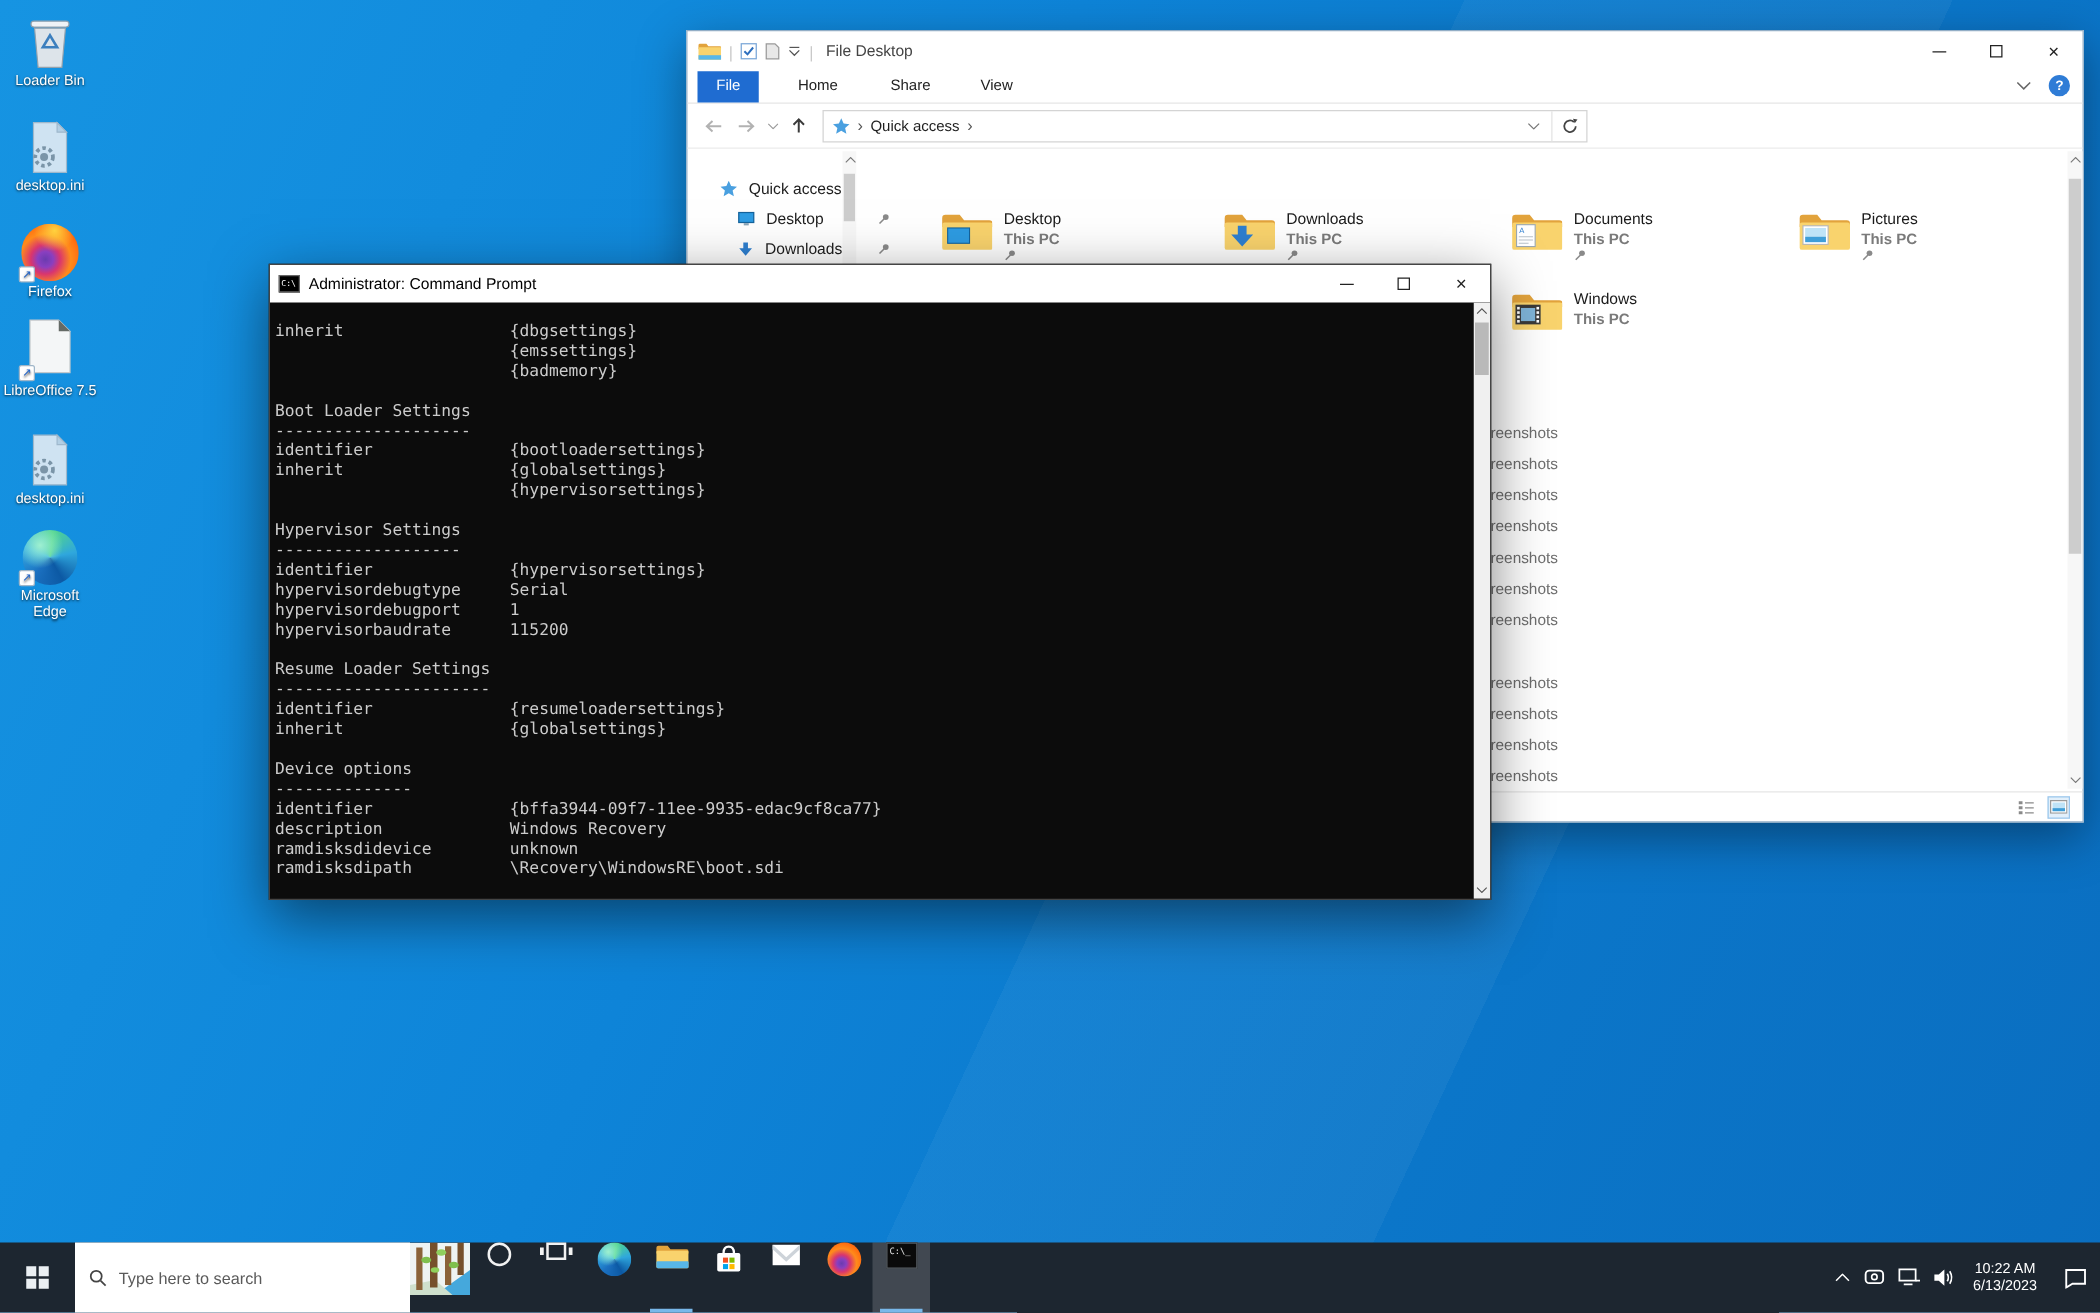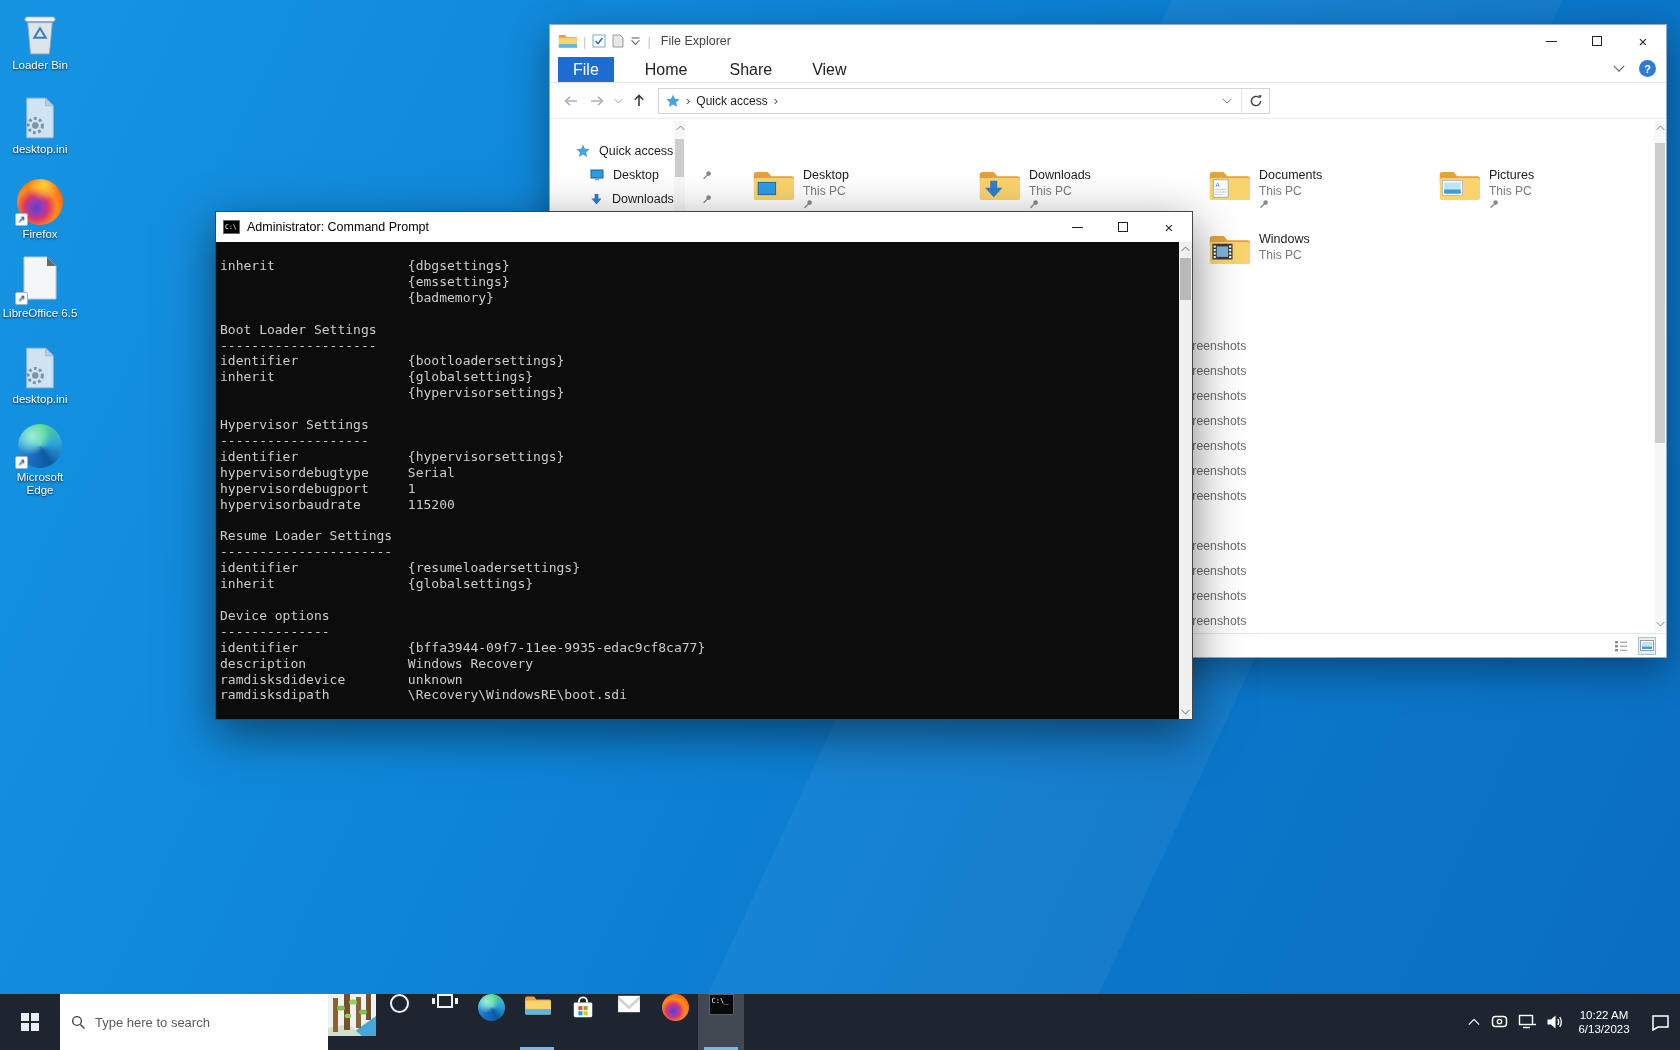--- a/index.html
+++ b/index.html
@@ -33,21 +33,21 @@
 
   
   #explorer { position:absolute; left:549px; top:24px; width:1118px; height:634px;
     background:#fff; border:1px solid #93aec6; box-shadow:0 12px 36px rgba(0,0,0,.38);
     z-index:2; font-size:12px; color:#1e1e1e; display:flex; flex-direction:column; }
   .fe-titlebar { height:32px; display:flex; align-items:center; padding-left:8px; gap:6px; }
   .fe-title { font-size:12.5px; color:#444; margin-left:4px; }
   .qat-sep { color:#c9c9c9; font-size:13px; }
   .fe-tabs { height:26px; display:flex; align-items:stretch; padding-left:8px; position:relative;
     border-bottom:1px solid #e6e6e6; }
-  .tab { padding:4px 15px 3px; font-size:16px; color:#222; }
+  .tab { padding:4px 15px 3px; font-size:12px; color:#222; }
   .tab-file { background:#1f6cd1; color:#fff; }
   .ribbon-right { position:absolute; right:10px; top:3px; display:flex; align-items:center; gap:14px; }
   .help-dot { width:17px; height:17px; border-radius:50%; background:#2f7cd6; color:#fff;
     font-size:11px; font-weight:bold; display:flex; align-items:center; justify-content:center; }
   .fe-addr { height:36px; display:flex; align-items:center; border-bottom:1px solid #ececec; padding:0 12px 0 8px; }
   .navbtn { width:26px; height:26px; display:flex; align-items:center; justify-content:center; }
   .addrbox { height:26px; border:1px solid #d4d4d4; display:flex; align-items:center;
     width:612px; margin-left:6px; padding-left:7px; gap:6px; }
   .crumb-sep { color:#555; font-size:13px; }
   .addr-right { margin-left:auto; display:flex; align-items:center; align-self:stretch; }
@@ -63,21 +63,21 @@
   .nav-item { position:absolute; height:24px; display:flex; align-items:center; gap:9px; font-size:12.5px; }
   .nav-pin { position:absolute; left:112px; top:7px; }
   .nav-scroll { position:absolute; left:124px; top:2px; width:11px; height:96px; background:#f7f7f7; }
   .nav-scroll .thumb { position:absolute; left:1px; right:1px; top:18px; height:38px; background:#cdcdcd; }
 
   .fe-heading { position:absolute; left:148px; top:13px; right:36px; display:flex; align-items:center; gap:9px;
     color:#44546a; font-size:13.5px; }
   .fe-heading .rule { flex:1; height:1px; background:#e3e3e3; }
   .tile { position:absolute; display:flex; gap:9px; width:215px; height:52px; }
   .tile .t-name { font-size:12.5px; color:#1b1b1b; margin-top:1px; }
-  .tile .t-sub { font-size:12px; color:#7a7a7a; margin-top:2px; }
+  .tile .t-sub { font-size:12px; color:#7a7a7a; margin-top:2px;font-weight:bold; }
   .tile svg.fold { width:42px; height:36px; flex:none; }
   .recent-row { position:absolute; left:533px; width:300px; height:25px; line-height:25px;
     color:#6e6e6e; font-size:12.3px; white-space:nowrap; }
   .fe-scroll { position:absolute; right:0; top:2px; bottom:2px; width:12px; background:#f7f7f7; }
   .fe-scroll .thumb { position:absolute; left:1px; right:1px; top:22px; height:300px; background:#cdcdcd; }
   .sarrow { position:absolute; left:0; width:12px; height:14px; display:flex; align-items:center; justify-content:center; }
   .fe-status { height:24px; border-top:1px solid #e6e6e6; display:flex; align-items:center;
     justify-content:flex-end; gap:8px; padding-right:10px; }
   .view-ic { width:18px; height:18px; display:flex; align-items:center; justify-content:center; }
   .view-ic.selected { border:1px solid #9cc7ec; background:#e3f0fb; }
@@ -187,21 +187,21 @@
   <div class="dicon" style="top:256px">
     <div class="ic">
       <span>
         <svg width="38" height="46" viewBox="0 0 38 46">
           <path d="M3 2 h23 l9 9 v33 h-32 z" fill="#f4f6f7" stroke="#c3c8cc"></path>
           <path d="M26 2 l9 9 h-9 z" fill="#646a66"></path>
         </svg>
       </span>
       <div class="badge">↗</div>
     </div>
-    <div>LibreOffice 6.5</div>
+    <div>LibreOffice 7.5</div>
   </div>
 
   <div class="dicon" style="top:342px">
     <div class="ic">
       <svg width="34" height="44" viewBox="0 0 36 46">
         <path d="M4 2 h20 l8 8 v34 h-28 z" fill="#cfe3f2" stroke="#9fb8cc"></path>
         <path d="M24 2 l8 8 h-8 z" fill="#b3cfe4" stroke="#9fb8cc"></path>
         <circle cx="13" cy="31" r="7.5" fill="none" stroke="#7b95a8" stroke-width="3.2" stroke-dasharray="3 2.6"></circle>
         <circle cx="13" cy="31" r="3.4" fill="#7b95a8"></circle>
       </svg>
@@ -229,21 +229,21 @@
         <polyline points="3.5,7 6,9.5 10.5,4" fill="none" stroke="#2d6fbe" stroke-width="1.6"></polyline>
       </svg>
       <svg width="12" height="14" viewBox="0 0 12 14">
         <path d="M1 1 h7 l3 3 v9 h-10 z" fill="#e8e8e8" stroke="#9a9a9a"></path>
       </svg>
       <svg width="11" height="9" viewBox="0 0 14 11" color="#555">
         <line x1="2" y1="1" x2="12" y2="1" stroke="#555" stroke-width="1.3"></line>
         <polyline points="2,4 7,9 12,4" fill="none" stroke="#555" stroke-width="1.3"></polyline>
       </svg>
       <span class="qat-sep">|</span>
-      <span class="fe-title">File Explorer</span>
+      <span class="fe-title">File Desktop</span>
       <div class="win-btns">
         <div class="win-btn">
             <div class="glyph-min"></div>
           </div>
         <div class="win-btn">
             <div class="glyph-max"></div>
           </div>
         <div class="win-btn">
             <span class="glyph-close">×</span>
           </div>

